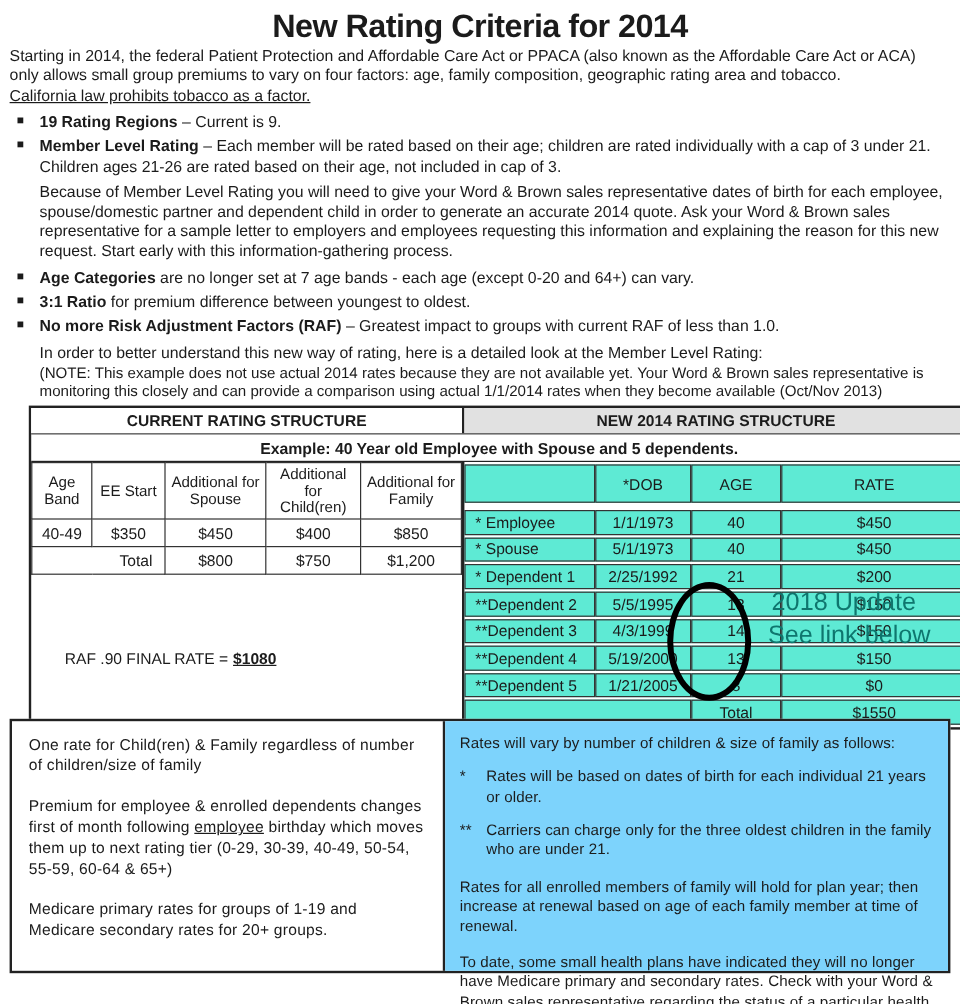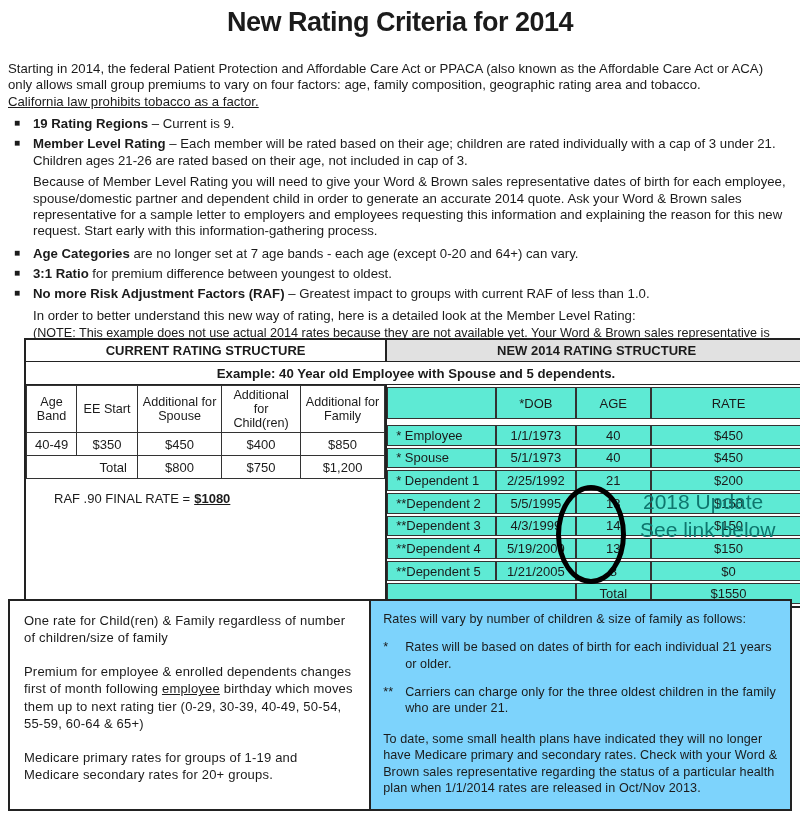--- a/index.html
+++ b/index.html
@@ -10,21 +10,21 @@
     background: #fff;
     color: #1b1b1b;
     font-family: "Liberation Sans", sans-serif;
     overflow: hidden;
   }
   .title {
     text-align: center;
     font-size: 27px;
     font-weight: bold;
     letter-spacing: -0.5px;
-    margin: 7px 0 23px;
+    margin: 7px 0 1px;
   }
   .intro {
     margin: 0 8px 6px;
     font-size: 13.2px;
     line-height: 1.24;
     white-space: pre-line;
   }
   .u { text-decoration: underline; }
   .bullet {
     position: relative;
@@ -84,21 +84,21 @@
   table.cur th, table.cur td {
     border: 1px solid #333;
     font-size: 12.6px; font-weight: normal;
     text-align: center; padding: 2px 3px;
   }
   table.cur th { height: 37px; line-height: 1.12; }
   table.cur td { height: 23px; font-size: 13px; }
   table.cur .tot-lbl { text-align: right; padding-right: 10px; }
   .c1 { width: 14%; } .c2 { width: 17%; } .c3 { width: 23.5%; } .c4 { width: 22%; } .c5 { width: 23.5%; }
   .raf {
-    flex: 1; display: flex; align-items: flex-start;
+    flex: 1; display: flex; align-items: center;
     padding-left: 28px; padding-top: 12px;
     font-size: 13px;
   }
   .raf b { text-decoration: underline; margin-left: 4px; }
   .new-side { flex: 1; display: flex; min-width: 0; }
   table.new {
     width: 100%; height: 100%;
     border-collapse: separate; border-spacing: 0 2px;
   }
   table.new th, table.new td {
@@ -297,20 +297,21 @@
     <div class="f-right">
       <div>Rates will vary by number of children &amp; size of family as follows:</div>
       <div class="fr-note">
         <span class="fr-marker">*</span>
         <span class="fr-text">Rates will be based on dates of birth for each individual 21 years or older.</span>
       </div>
       <div class="fr-note">
         <span class="fr-marker">**</span>
         <span class="fr-text">Carriers can charge only for the three oldest children in the family who are under 21.</span>
       </div>
+      <div class="fr-para">Rates for all enrolled members of family will hold for plan year; then increase at renewal based on age of each family member at time of renewal.</div>
       <div class="fr-para">To date, some small health plans have indicated they will no longer have Medicare primary and secondary rates.  Check with your Word &amp; Brown sales representative regarding the status of a particular health plan when 1/1/2014 rates are released in Oct/Nov 2013.</div>
     </div>
   </div>
 
   <div class="ellipse"></div>
   <div class="ann ann1">2018 Update</div>
   <div class="ann ann2">See link below</div>
 
 </div>
 

